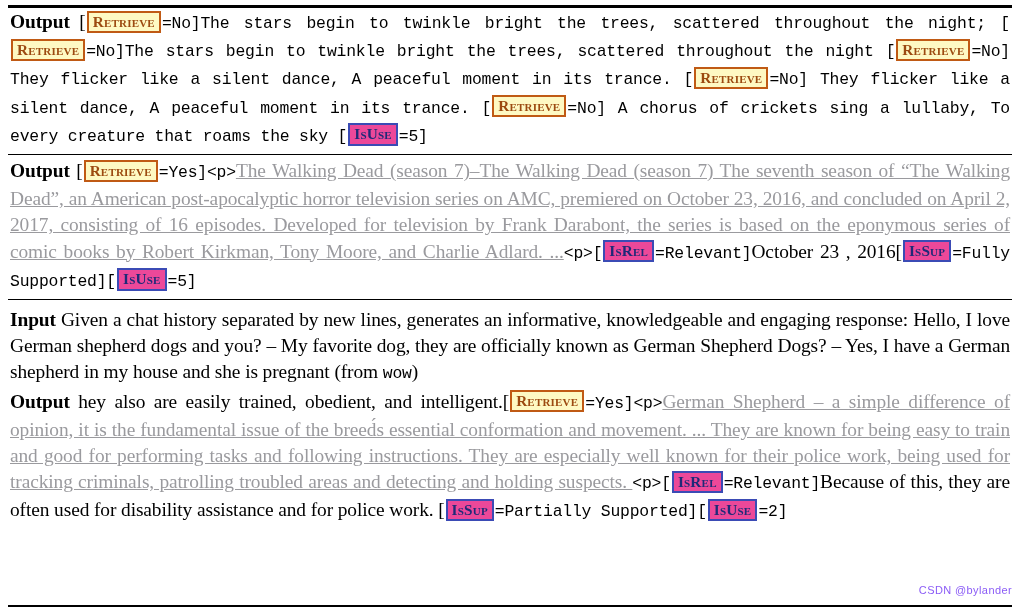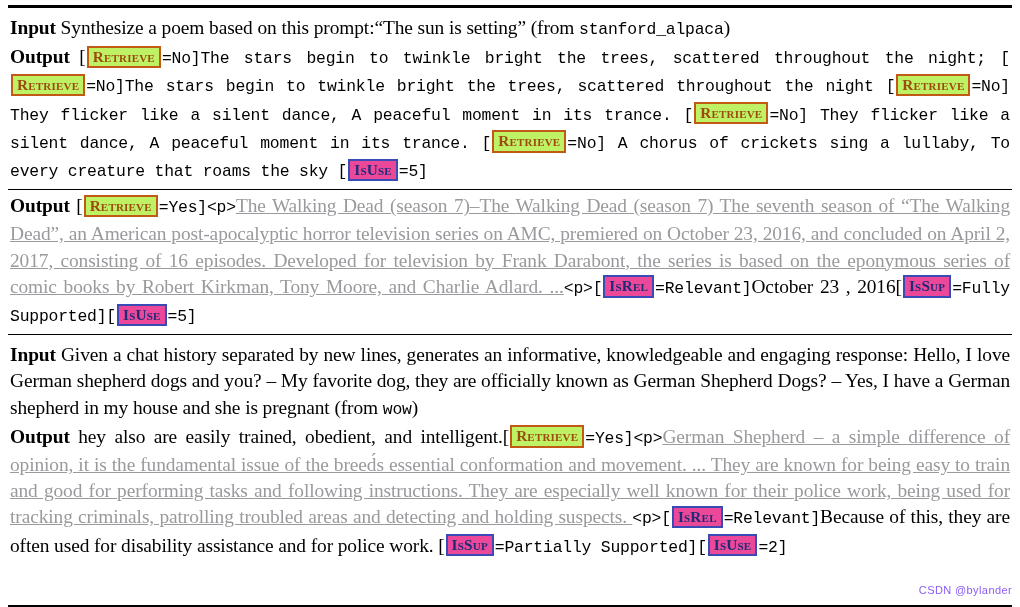--- a/index.html
+++ b/index.html
@@ -70,21 +70,21 @@
     line-height: 1.0;
     padding: 1px 4px 2px 4px;
     margin: 0 1px;
     vertical-align: 1.5px;
     white-space: nowrap;
     letter-spacing: 0.2px;
   }
   .tag-retrieve {
     color: #9c4a10;
     border: 2.2px solid #c05a14;
-    background: #bef264;
+    background: #fef9c3;
   }
   .tag-blue {
     color: #1f2a78;
     border: 2.2px solid #3b4bb5;
     background: #ec4899;
   }
   .watermark {
     position: absolute;
     right: 8px;
     bottom: 16px;
@@ -95,21 +95,20 @@
   }
 </style>
 </head>
 <body>
 
 <div class="page">
 
   <div class="rule-top"></div>
 
   <div class="block">
-    <p class="para in"><span class="lbl">Input</span> <span>Synthesize a poem based on this prompt:“The sun is setting” (from </span><span class="mono">stanford_alpaca</span><span>)</span></p>
 
     <p class="para out"><span class="lbl">Output</span> <span>[</span><span class="tag tag-retrieve">Retrieve</span><span class="mono">=No]The stars begin to twinkle bright the trees, scattered throughout the night; [</span><span class="tag tag-retrieve">Retrieve</span><span class="mono">=No]The stars begin to twinkle bright the trees, scattered throughout the night [</span><span class="tag tag-retrieve">Retrieve</span><span class="mono">=No] They flicker like a silent dance, A peaceful moment in its trance. [</span><span class="tag tag-retrieve">Retrieve</span><span class="mono">=No] They flicker like a silent dance, A peaceful moment in its trance. [</span><span class="tag tag-retrieve">Retrieve</span><span class="mono">=No] A chorus of crickets sing a lullaby, To every creature that roams the sky [</span><span class="tag tag-blue">IsUse</span><span class="mono">=5]</span></p>
   </div>
 
   <div class="rule-mid"></div>
 
   <div class="block">
 
     <p class="para out"><span class="lbl">Output</span> <span>[</span><span class="tag tag-retrieve">Retrieve</span><span class="mono">=Yes]&lt;p&gt;</span><span class="gray">The Walking Dead (season 7)–The Walking Dead (season 7) The seventh season of “The Walking Dead”, an American post-apocalyptic horror television series on AMC, premiered on October 23, 2016, and concluded on April 2, 2017, consisting of 16 episodes. Developed for television by Frank Darabont, the series is based on the eponymous series of comic books by Robert Kirkman, Tony Moore, and Charlie Adlard. ...</span><span class="mono">&lt;p&gt;[</span><span class="tag tag-blue">IsRel</span><span class="mono">=Relevant]</span><span>October 23 , 2016</span><span>[</span><span class="tag tag-blue">IsSup</span><span class="mono">=Fully Supported][</span><span class="tag tag-blue">IsUse</span><span class="mono">=5]</span></p>
   </div>

